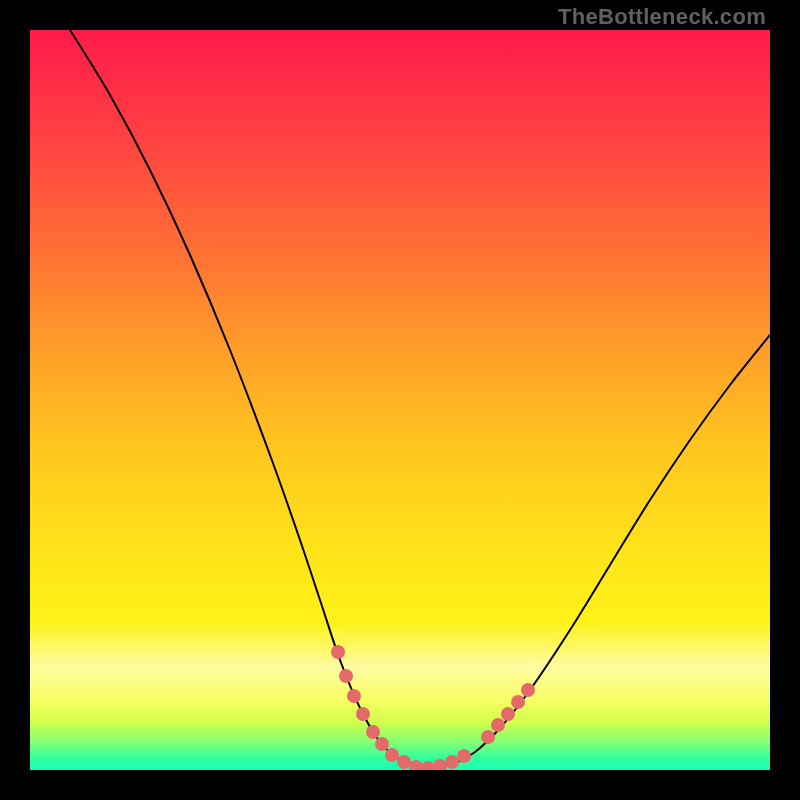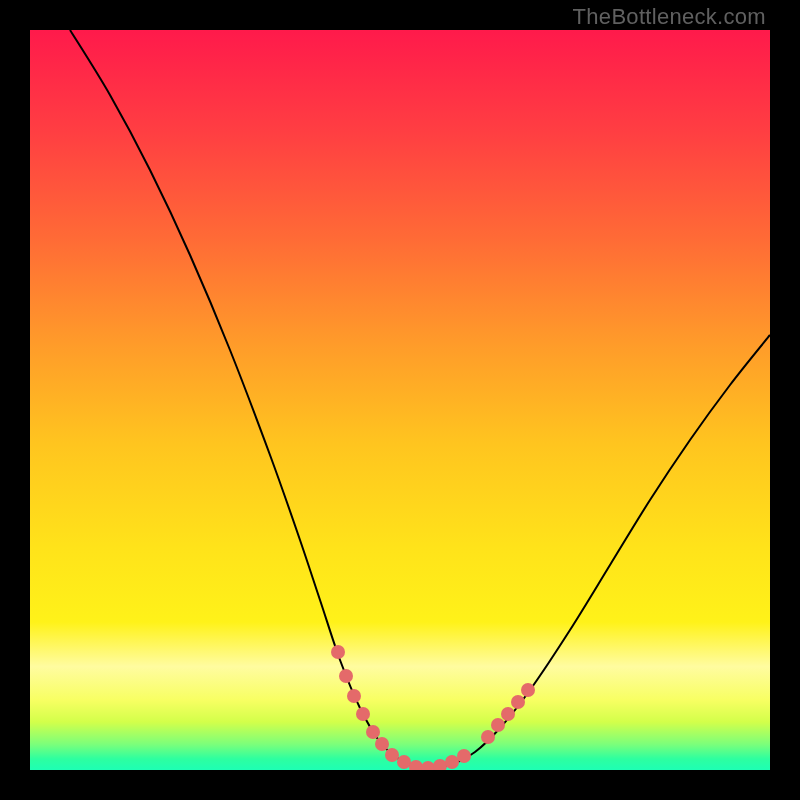--- a/index.html
+++ b/index.html
@@ -18,21 +18,21 @@
     width: 740px;
     height: 740px;
     overflow: hidden;
   }
   .watermark {
     position: absolute;
     top: 4px;
     right: 34px;
     color: #606060;
     font-size: 22px;
-    font-weight: 400;
+    font-weight: 700;
     letter-spacing: 0.3px;
     z-index: 10;
   }
   svg {
     display: block;
   }
 </style>
 </head>
 <body>
 

